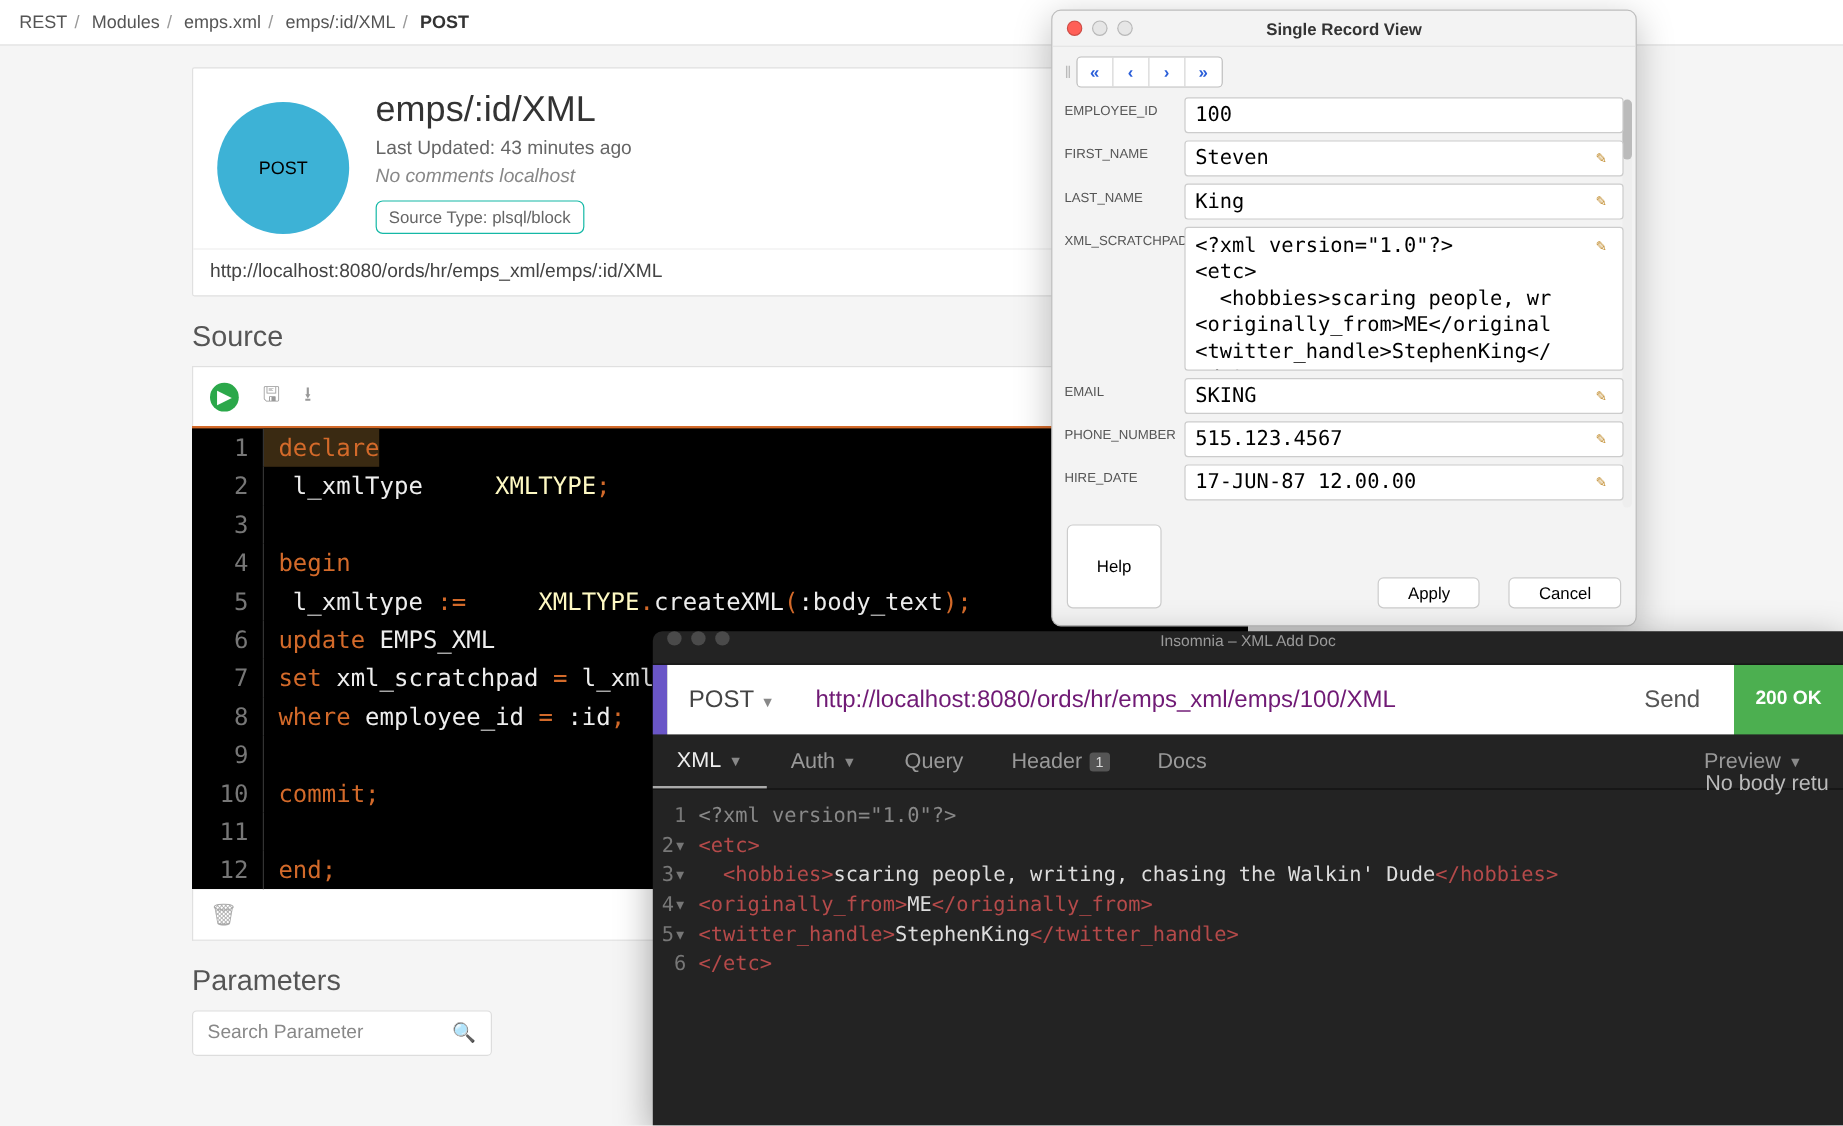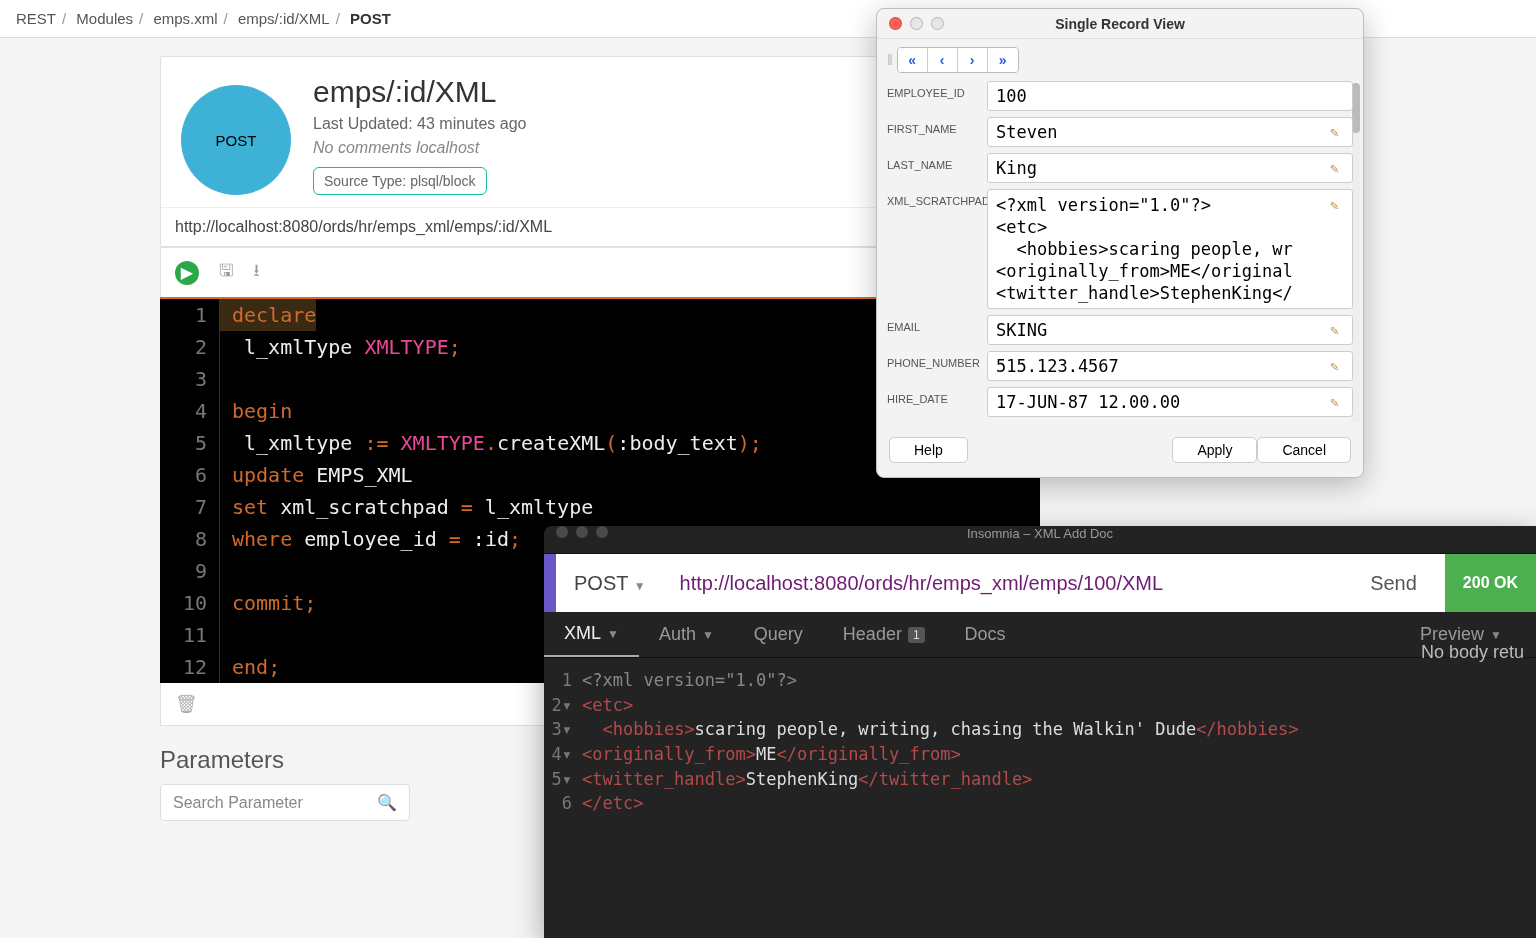--- a/index.html
+++ b/index.html
@@ -28,21 +28,21 @@
 .play-btn { width: 24px; height: 24px; border-radius: 50%; background: #2ba84a; color: #fff; display: flex; align-items: center; justify-content: center; cursor: pointer; }
 .toolbar-icon { color: #999; font-size: 17px; cursor: pointer; }
 
 
 .editor { width: 880px; background: #000; color: #eee; font-family: "SF Mono", Menlo, Consolas, monospace; font-size: 20px; border-top: 2px solid #d36a2a; }
 .editor .row { display: flex; line-height: 1.6; }
 .editor .gutter { width: 60px; text-align: right; padding-right: 12px; color: #777; border-right: 1px solid #333; user-select: none; }
 .editor .code { padding-left: 12px; white-space: pre; }
 .editor .row.hl .code { background: #3a2a12; }
 .kw { color: #d36a2a; }
-.builtin { color: #ec4899; }
+.builtin { color: #fef9c3; margin-left: 48px; }
 .punct { color: #d36a2a; }
 .ident { color: #eee; }
 .dot { color: #d36a2a; }
 .editor-footer { background: #fff; border: 1px solid #e0e0e0; border-top: none; padding: 10px 14px; color: #aaa; font-size: 18px; width: 880px; }
 
 
 .param-search { background: #fff; border: 1px solid #ddd; border-radius: 4px; width: 250px; padding: 8px 12px; display: flex; justify-content: space-between; align-items: center; color: #888; }
 
 
 .srv { position: absolute; top: 8px; left: 876px; width: 488px; background: #f3f3f3; border: 1px solid #bdbdbd; border-radius: 8px; box-shadow: 0 8px 30px rgba(0,0,0,.25); font-size: 14px; }
@@ -59,21 +59,21 @@
 .srv .nav-btn:last-child { border-right: none; }
 .srv .body { padding: 4px 10px 6px 10px; position: relative; max-height: 380px; overflow: hidden; }
 .srv .field-row { display: flex; align-items: flex-start; margin-bottom: 6px; }
 .srv .lbl { width: 100px; color: #555; font-size: 11px; padding-top: 6px; }
 .srv .val { flex: 1; background: #fff; border: 1px solid #ccc; border-radius: 3px; padding: 4px 8px; font-family: "SF Mono", Menlo, monospace; font-size: 17px; position: relative; }
 .srv .pencil { width: 16px; height: 16px; display: inline-block; color: #c08a2a; font-size: 14px; position: absolute; right: 6px; top: 6px; }
 .srv .xmlbox { white-space: pre-wrap; font-size: 17px; line-height: 1.3; height: 120px; overflow: hidden; }
 .srv .scrollbar { position: absolute; right: 3px; top: 6px; bottom: 6px; width: 8px; background: #eee; border-radius: 4px; }
 .srv .scrollbar .thumb { width: 100%; height: 50px; background: #bbb; border-radius: 4px; }
 .srv .buttons { display: flex; justify-content: space-between; padding: 8px 12px 14px; }
-.srv .buttons .right-group { display: flex; gap: 0; }
+.srv .buttons .right-group { display: flex; gap: 24px; margin-top: 44px; }
 .srv button { background: #fff; border: 1px solid #ccc; border-radius: 5px; padding: 4px 24px; font-size: 14px; cursor: pointer; }
 
 
 .ins { position: absolute; top: 526px; left: 544px; right: 0; bottom: 0; background: #232323; color: #ddd; font-family: -apple-system, Arial, sans-serif; border-radius: 8px 0 0 0; box-shadow: 0 8px 30px rgba(0,0,0,.35); }
 .ins .titlebar { height: 28px; display: flex; border-bottom: 1px solid #111; position: relative; }
 .ins .dots { display: flex; gap: 8px; padding-left: 12px; }
 .ins .dot-w { width: 12px; height: 12px; border-radius: 50%; background: #4a4a4a; }
 .ins .title { position: absolute; left: 0; right: 0; text-align: center; font-size: 13px; color: #9a9a9a; }
 .ins .reqrow { display: flex; align-items: stretch; height: 58px; }
 .ins .stripe { width: 12px; background: #6a56c7; }
@@ -115,20 +115,21 @@
       <div class="card-header">
         <h1>emps/:id/XML</h1>
         <div class="updated">Last Updated: 43 minutes ago</div>
         <div class="comments">No comments localhost</div>
         <div class="source-pill">Source Type: plsql/block</div>
       </div>
     </div>
     <div class="url-bar">http://localhost:8080/ords/hr/emps_xml/emps/:id/XML</div>
   </div>
 
+  <div class="section-title">Source</div>
   <div class="ed-toolbar">
     <div class="play-btn">▶</div>
     <span class="toolbar-icon">🖫</span>
     <span class="toolbar-icon">⭳</span>
   </div>
   <div class="editor" id="ed">
       <div class="row hl">
         <div class="gutter">1</div>
         <div class="code"><span class="kw">declare</span></div>
       </div>

